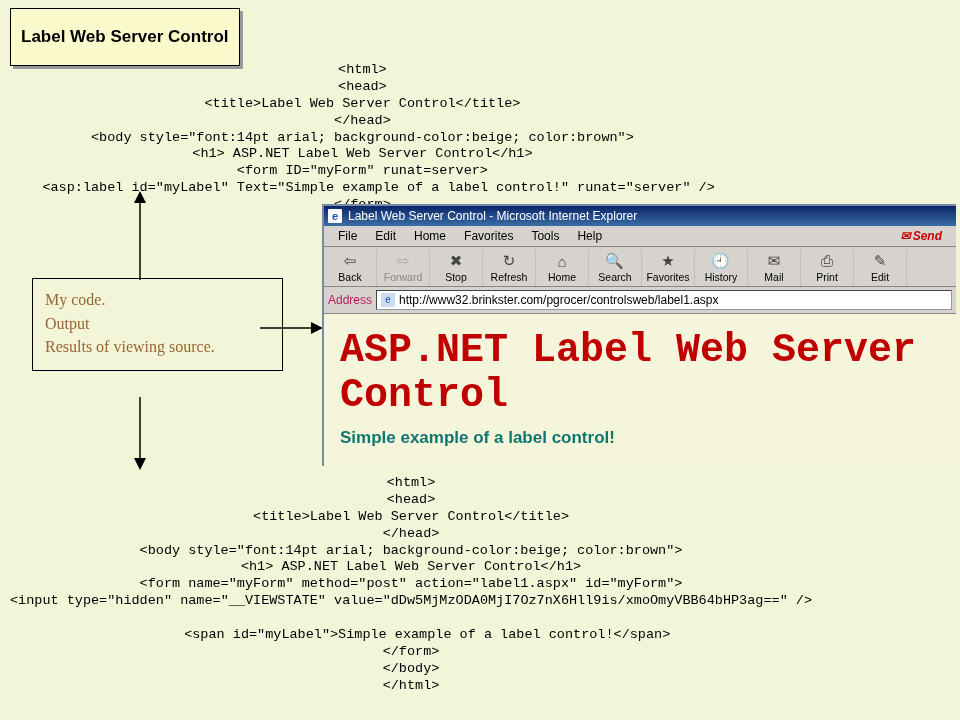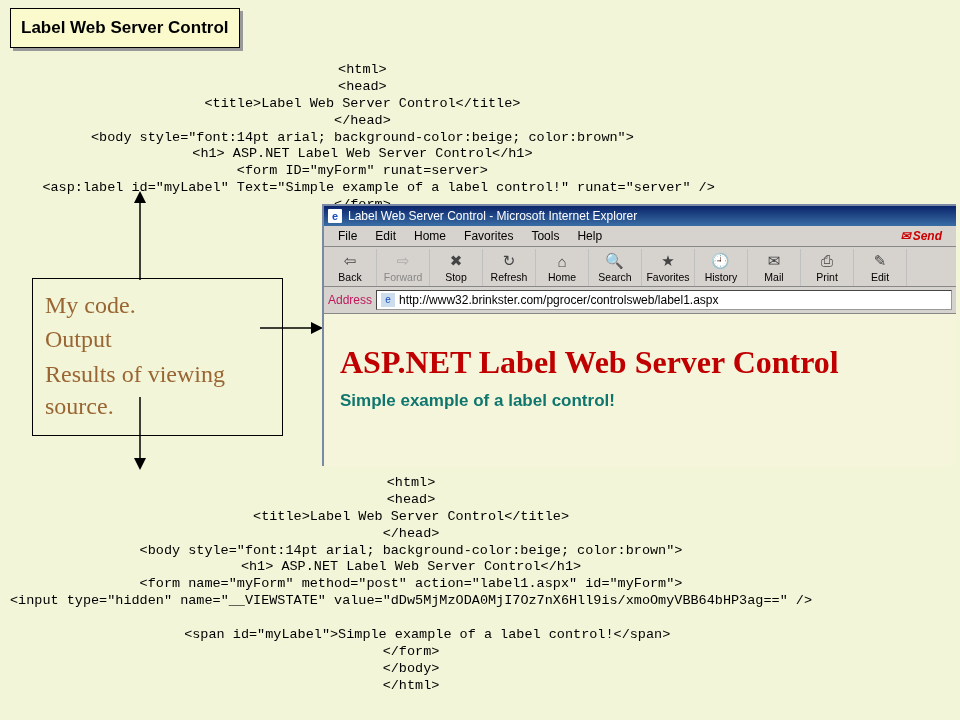--- a/index.html
+++ b/index.html
@@ -12,21 +12,21 @@
     overflow: hidden;
     position: relative;
   }
   .title-box {
     position: absolute;
     left: 10px;
     top: 8px;
     background: #fafacd;
     border: 1px solid #000;
     box-shadow: 3px 3px 0 #999;
-    padding: 9px 10px;
+    padding: 18px 10px;
     font-weight: bold;
     font-size: 17px;
   }
   .code-block {
     position: absolute;
     font-family: "Courier New", monospace;
     font-size: 13.5px;
     line-height: 1.25;
     white-space: pre;
     color: #000;
@@ -37,21 +37,21 @@
   .annotation-box {
     position: absolute;
     left: 32px;
     top: 278px;
     width: 225px;
     border: 1px solid #000;
     background: #f3f5d8;
     padding: 10px 12px;
     color: #963;
     font-family: "Times New Roman", serif;
-    font-size: 24px;
+    font-size: 16px;
     line-height: 1.35;
   }
   .annotation-box p { margin: 0 0 2px 0; }
 
   .browser {
     position: absolute;
     left: 322px;
     top: 204px;
     width: 632px;
     border-left: 2px solid #7a8aa6;
@@ -162,24 +162,24 @@
     line-height: 14px;
     font-size: 10px;
   }
   .ie-viewport {
     background: #f5f5dc;
     padding: 14px 16px 18px 16px;
     min-height: 120px;
   }
   .ie-h1 {
     color: #c00000;
-    font-family: Liberation Serif, serif;
-    font-weight: bold;
-    font-size: 32px;
-    margin: 16px 0 10px 0;
+    font-family: Liberation Mono, monospace;
+    font-weight: bold;
+    font-size: 40px;
+    margin: 0 0 10px 0;
   }
   .ie-text {
     color: #0f766e;
     font-family: Arial, sans-serif;
     font-size: 17px;
     font-weight: bold;
   }
 
   svg.arrow { position: absolute; overflow: visible; }
 </style>

